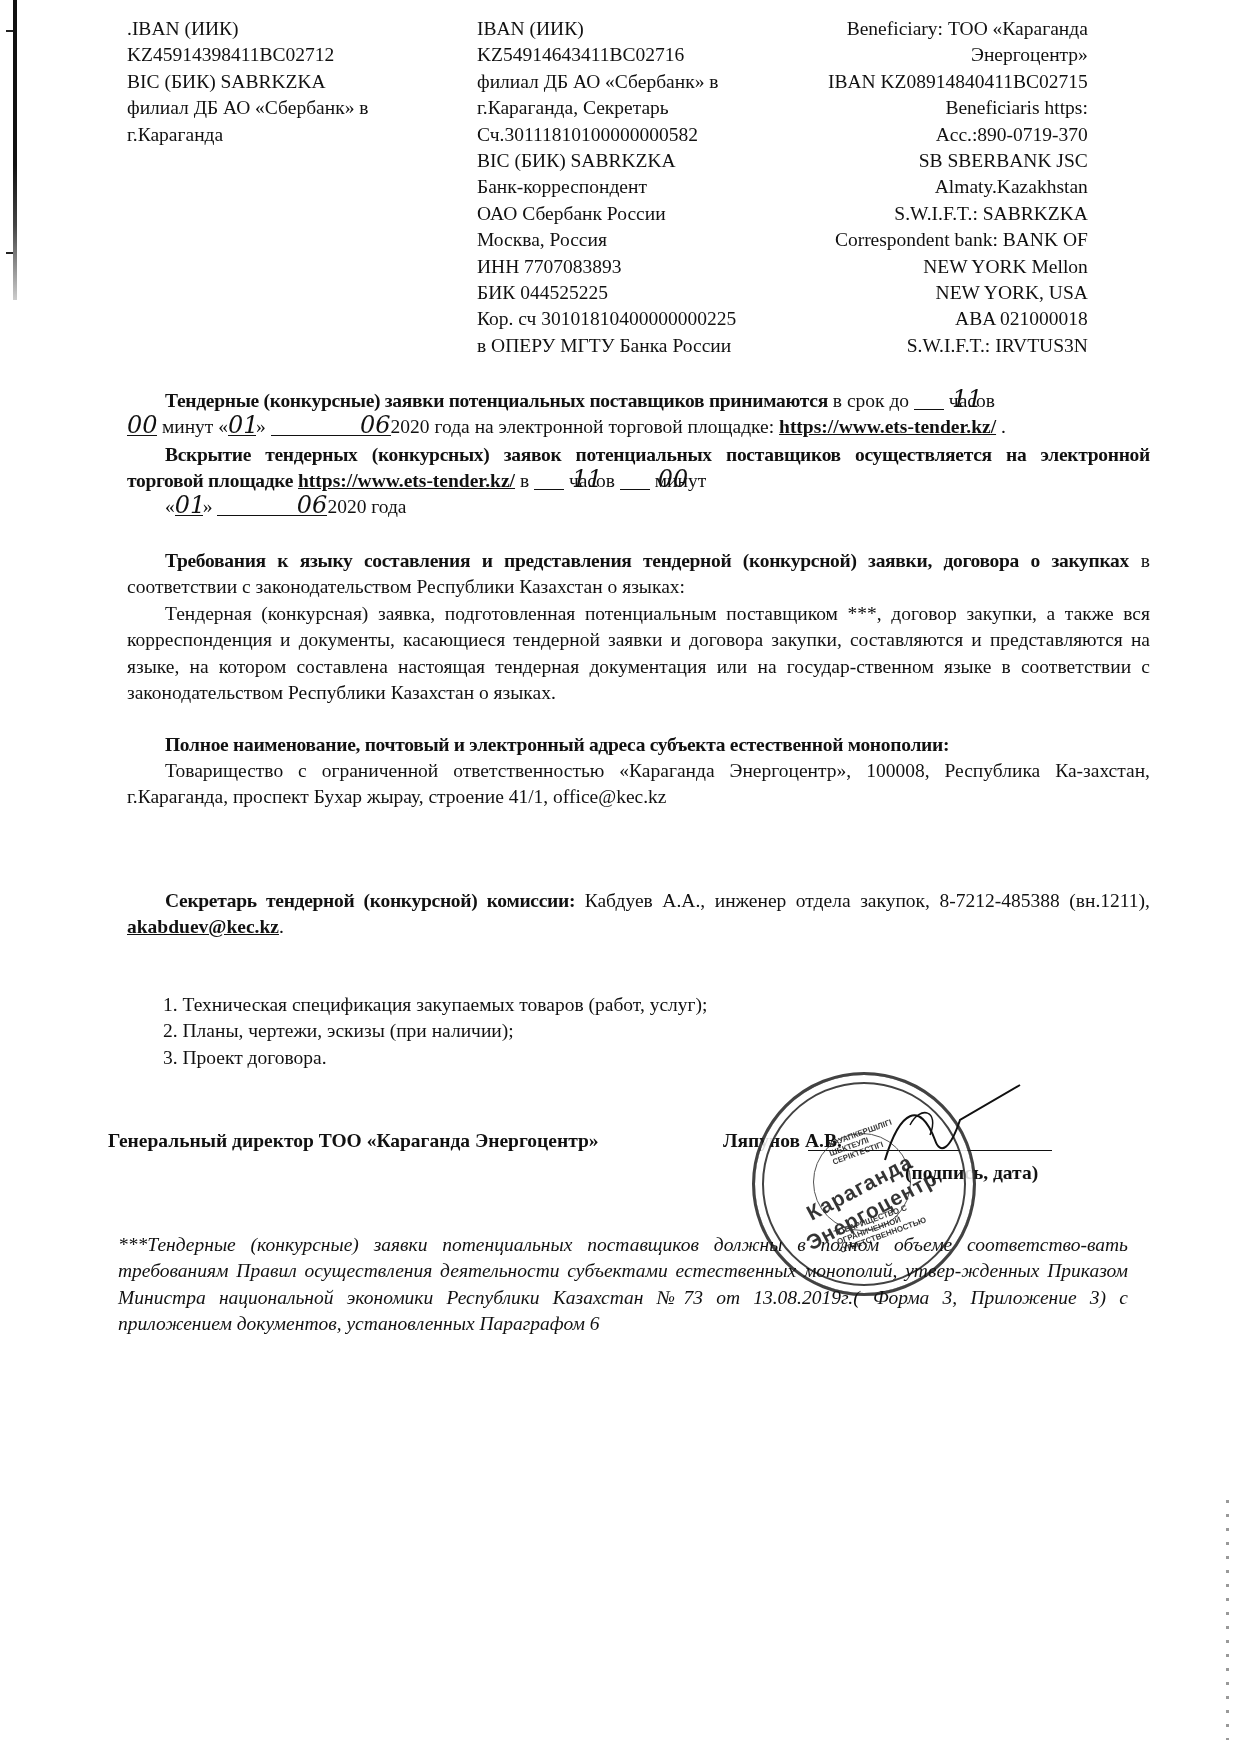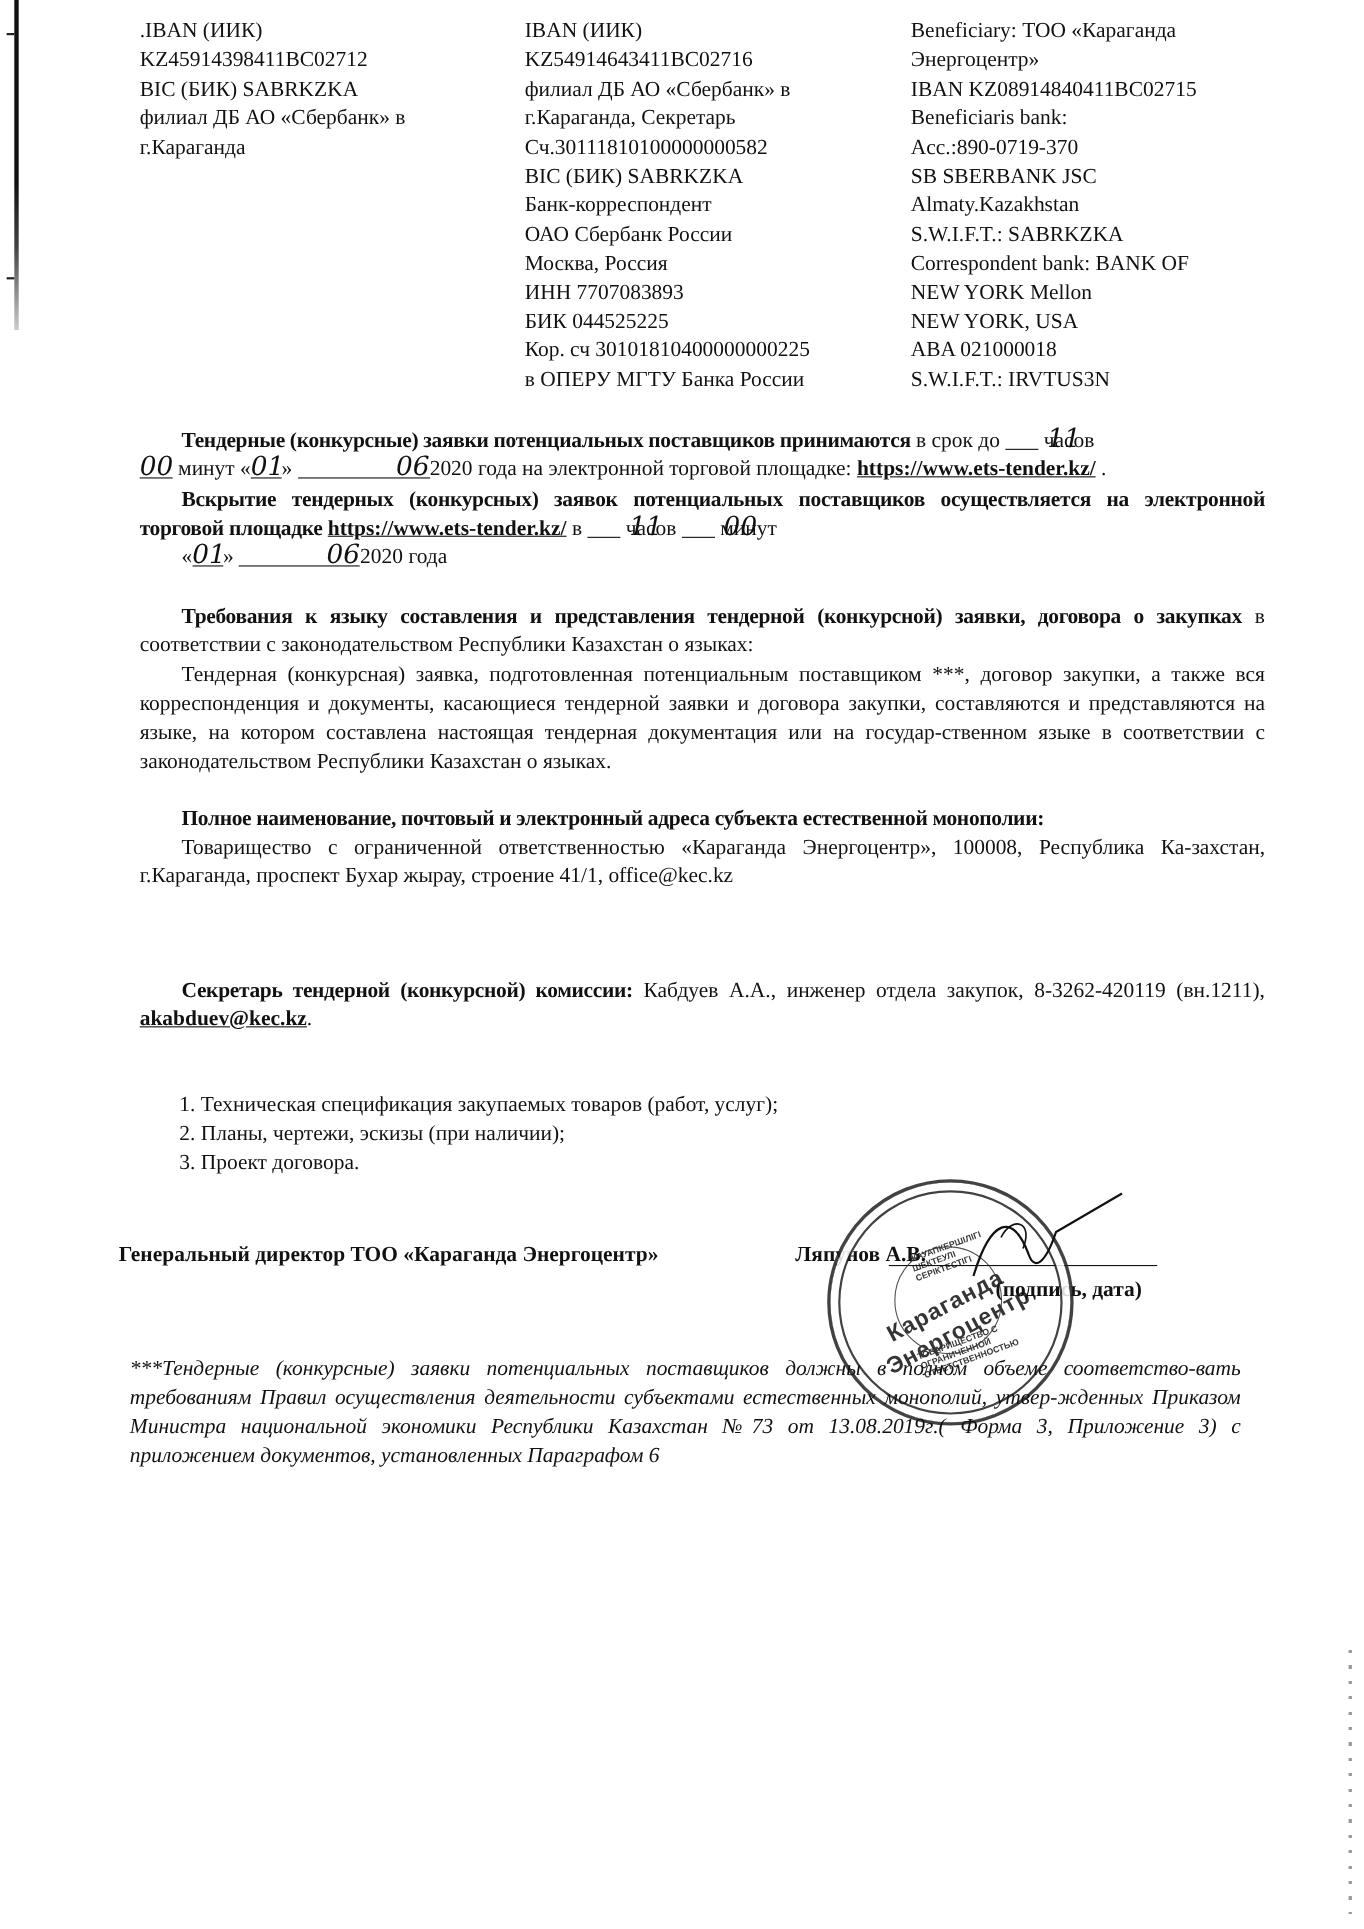--- a/index.html
+++ b/index.html
@@ -16,21 +16,21 @@
   }
   .scan-tick { position: absolute; height: 2px; width: 7px; background: #222; }
   .scan-dots-right {
     position: absolute; left: 1226px; top: 1500px; width: 3px; height: 240px;
     background: repeating-linear-gradient(#555 0 3px, transparent 3px 14px);
     opacity: .6;
   }
   .col { position: absolute; top: 16px; white-space: nowrap; }
   .col1 { left: 127px; }
   .col2 { left: 477px; }
-  .col3 { left: 828px; }
+  .col3 { left: 828px; text-align: right; }
   .col div { height: 26.4px; }
 
   .para { position: absolute; left: 127px; width: 1023px; text-align: justify; }
   .indent { text-indent: 38px; }
   b, .b { font-weight: bold; }
   .cond { letter-spacing: -0.3px; }
   .u { text-decoration: underline; }
   .hand {
     font-family: "DejaVu Serif", serif; font-style: italic; font-size: 24px;
     display: inline-block; border-bottom: 1.5px solid #111; text-align: right;
@@ -94,21 +94,21 @@
   <div>Москва, Россия</div>
   <div>ИНН 7707083893</div>
   <div>БИК 044525225</div>
   <div>Кор. сч 30101810400000000225</div>
   <div>в ОПЕРУ МГТУ Банка России</div>
 </div>
 <div class="col col3">
   <div>Beneficiary: ТОО «Караганда</div>
   <div>Энергоцентр»</div>
   <div>IBAN KZ08914840411BC02715</div>
-  <div>Beneficiaris  bank:</div>
+  <div>Beneficiaris  https:</div>
   <div>Acc.:890-0719-370</div>
   <div>SB SBERBANK JSC</div>
   <div>Almaty.Kazakhstan</div>
   <div>S.W.I.F.T.: SABRKZKA</div>
   <div>Correspondent bank: BANK OF</div>
   <div>NEW YORK Mellon</div>
   <div> NEW YORK, USA</div>
   <div>ABA 021000018</div>
   <div>S.W.I.F.T.: IRVTUS3N</div>
 </div>
@@ -129,21 +129,21 @@
 
 <div class="para indent" style="top:548px;">
   <span class="b cond">Требования к языку составления и представления тендерной (конкурсной) заявки, договора о закупках</span><span> в соответствии с законодательством Республики Казахстан о языках:</span>
 </div>
 <div class="para indent" style="top:601px;">Тендерная (конкурсная) заявка, подготовленная потенциальным поставщиком ***, договор закупки, а также вся корреспонденция и документы, касающиеся тендерной заявки и договора закупки, составляются и представляются на языке, на котором составлена настоящая тендерная документация или на государ-ственном языке в соответствии с законодательством Республики Казахстан о языках.</div>
 
 <div class="para indent b cond" style="top:732px;">Полное наименование, почтовый и электронный адреса субъекта естественной монополии:</div>
 <div class="para indent" style="top:758px;">Товарищество с ограниченной ответственностью «Караганда Энергоцентр», 100008, Республика Ка-захстан, г.Караганда,  проспект Бухар жырау, строение 41/1, office@kec.kz</div>
 
 <div class="para indent" style="top:888px;">
-  <span class="b cond">Секретарь тендерной (конкурсной) комиссии:</span><span> Кабдуев А.А., инженер отдела закупок, 8-3262-420119 (вн.1211), </span><span class="u b">akabduev@kec.kz</span><span>.</span>
+  <span class="b cond">Секретарь тендерной (конкурсной) комиссии:</span><span> Кабдуев А.А., инженер отдела закупок, 8-7212-485388 (вн.1211), </span><span class="u b">akabduev@kec.kz</span><span>.</span>
 </div>
 
 <div class="para" style="top:992px; left:163px;">
   <div>1. Техническая спецификация закупаемых товаров (работ, услуг);</div>
   <div>2. Планы, чертежи, эскизы (при наличии);</div>
   <div>3. Проект договора.</div>
 </div>
 
 <div class="sign-row">Генеральный директор ТОО «Караганда Энергоцентр»</div>
 <div class="signer">Ляпунов А.В.</div>

